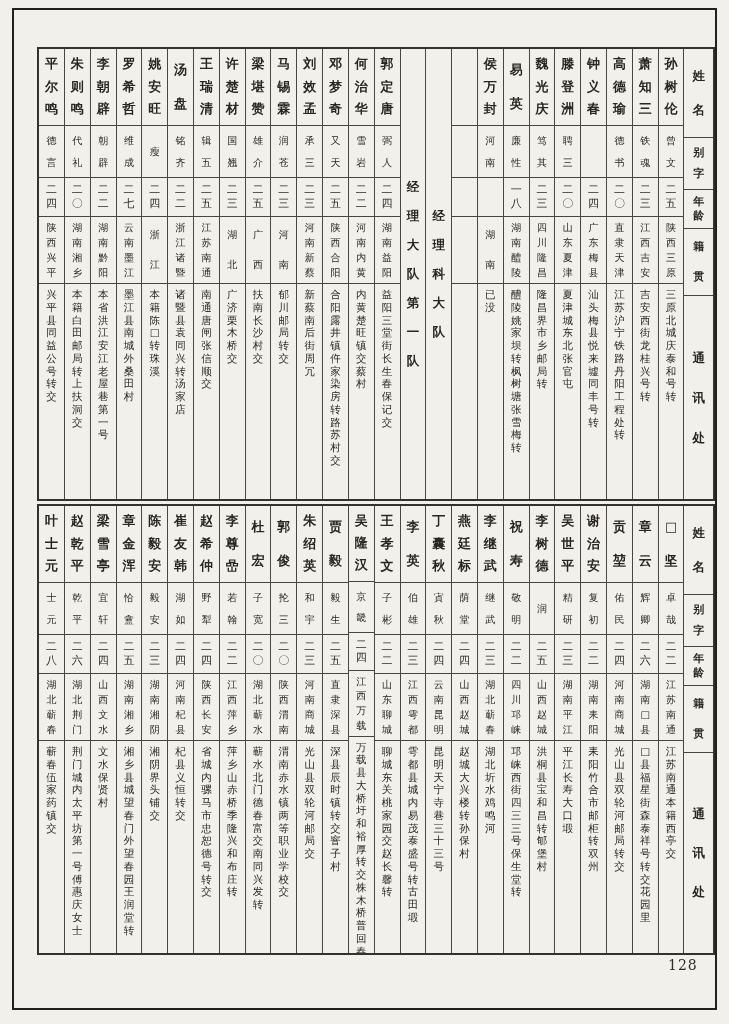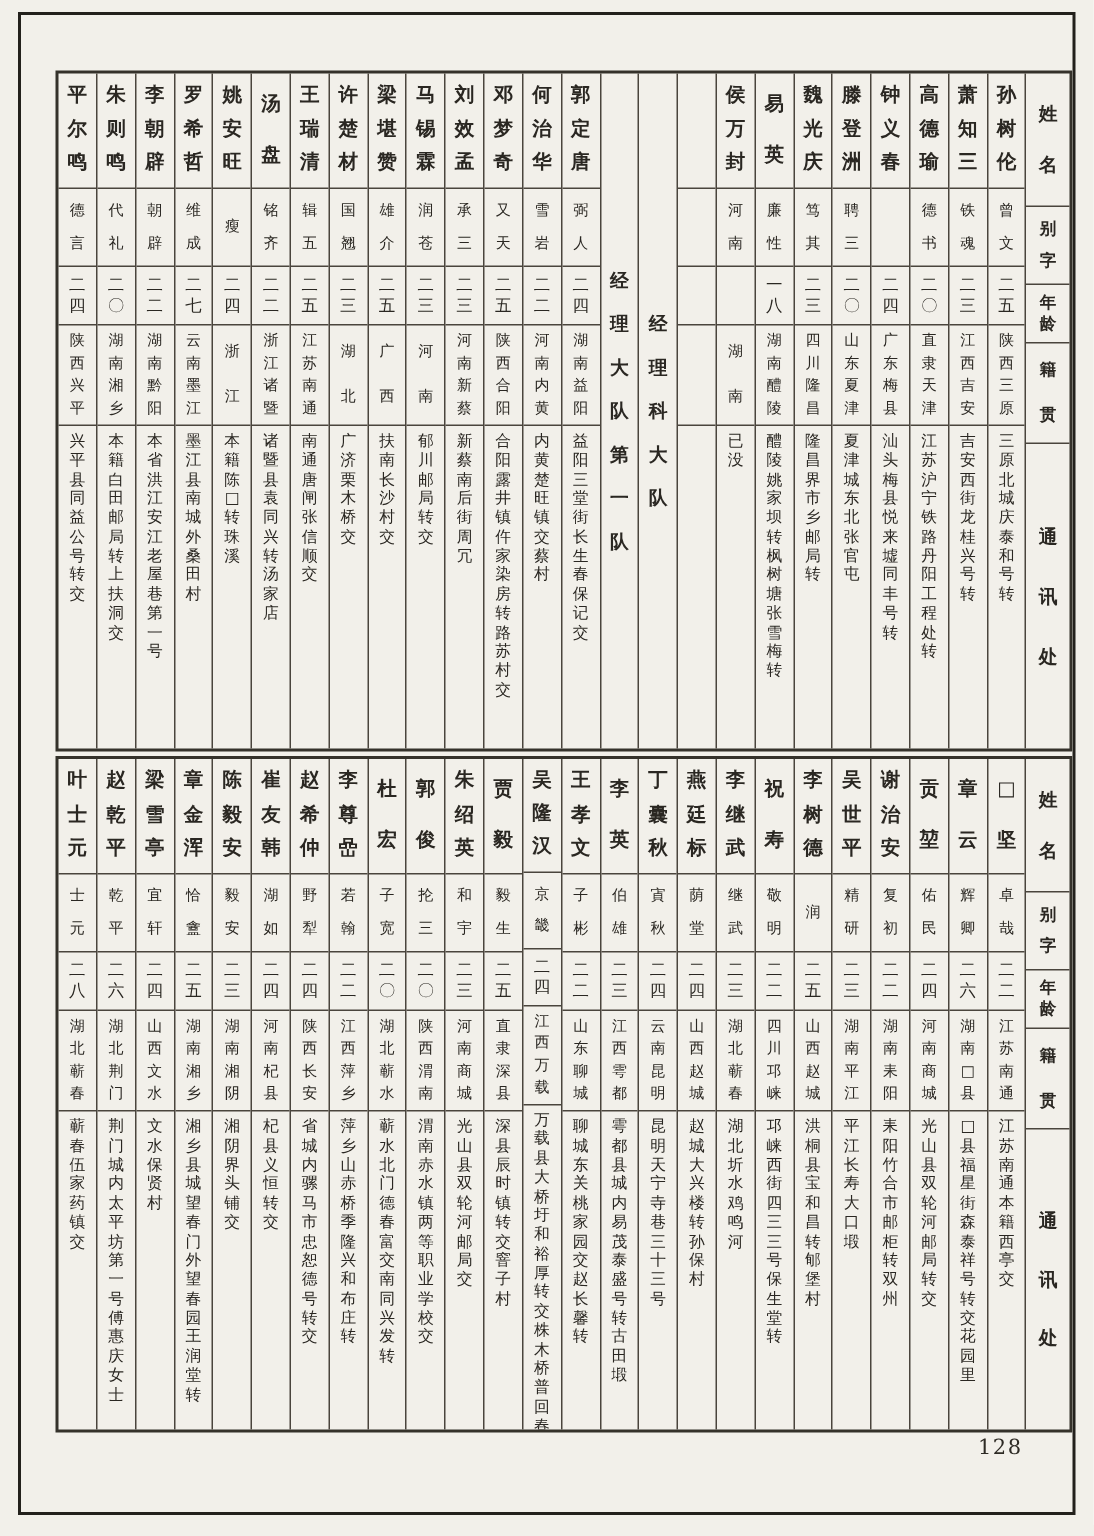--- a/index.html
+++ b/index.html
@@ -23,21 +23,21 @@
   .r-zi{height:43px;justify-content:space-around;font-size:10px;padding:4px 0;}
   .r-age{height:38px;justify-content:center;gap:1px;font-size:11px;}
   .r-origin{height:60px;justify-content:space-around;font-size:10px;padding:3px 0;}
   .r-addr{flex:1 1 auto;justify-content:flex-start;font-size:10.5px;padding-top:5px;gap:1px;}
   .col-header .cell{font-weight:700;}
   .col-header .r-zi,.col-header .r-age,.col-header .r-origin{font-size:11px;}
   .col-header .r-name{font-size:12.5px;padding:10px 0;}
   .col-header .r-addr{justify-content:space-around;padding:42px 0;font-size:12.5px;}
   .cell-label{flex:1 1 auto;border-bottom:none;justify-content:center;gap:15px;
         font-size:12.5px;font-weight:600;}
-  .page-number{position:absolute;left:652px;top:957px;font-size:14px;
+  .page-number{position:absolute;left:668px;top:957px;font-size:14px;
         font-family:"DejaVu Serif",serif;color:#2e2b25;letter-spacing:1px;}
 </style>
 </head>
 <body>
 
 <div class="page">
   <div class="frame"></div>
   <div class="table table-top" id="table-top">
       <div class="col col-header">
         <div class="cell r-name">

